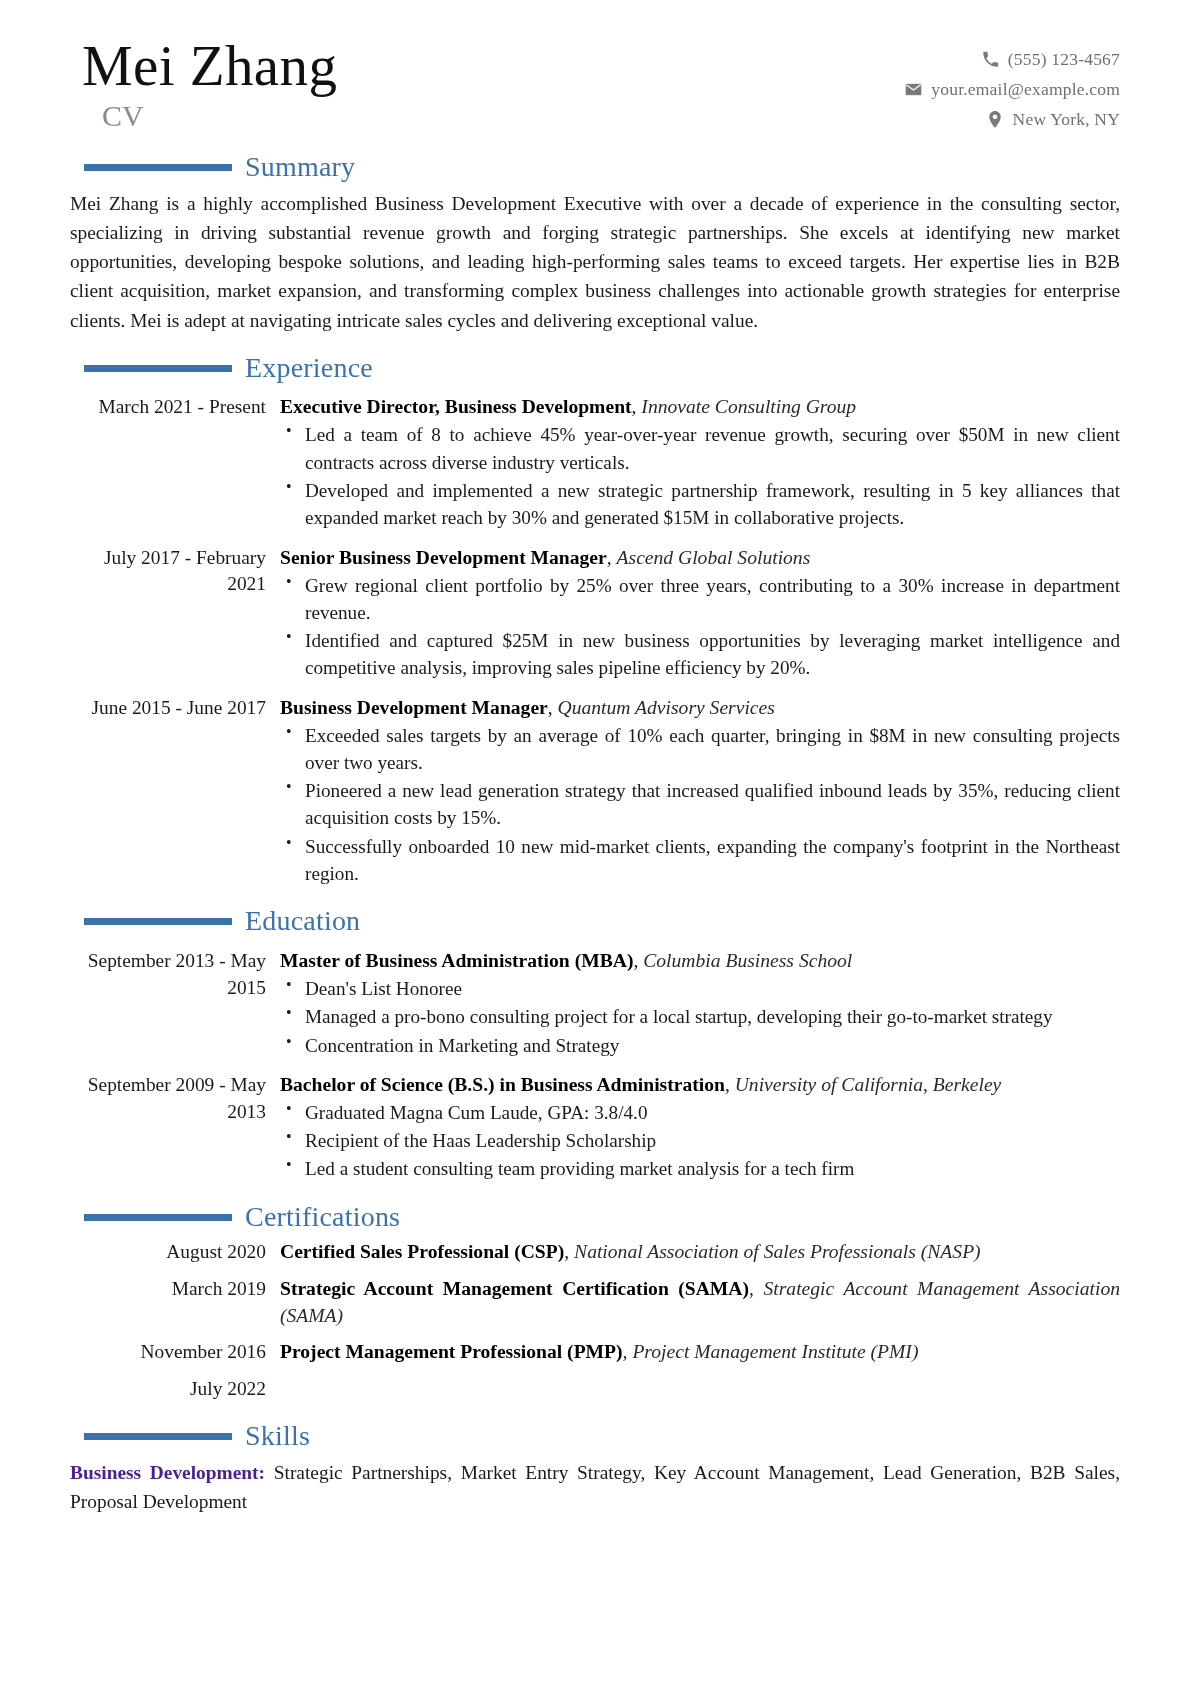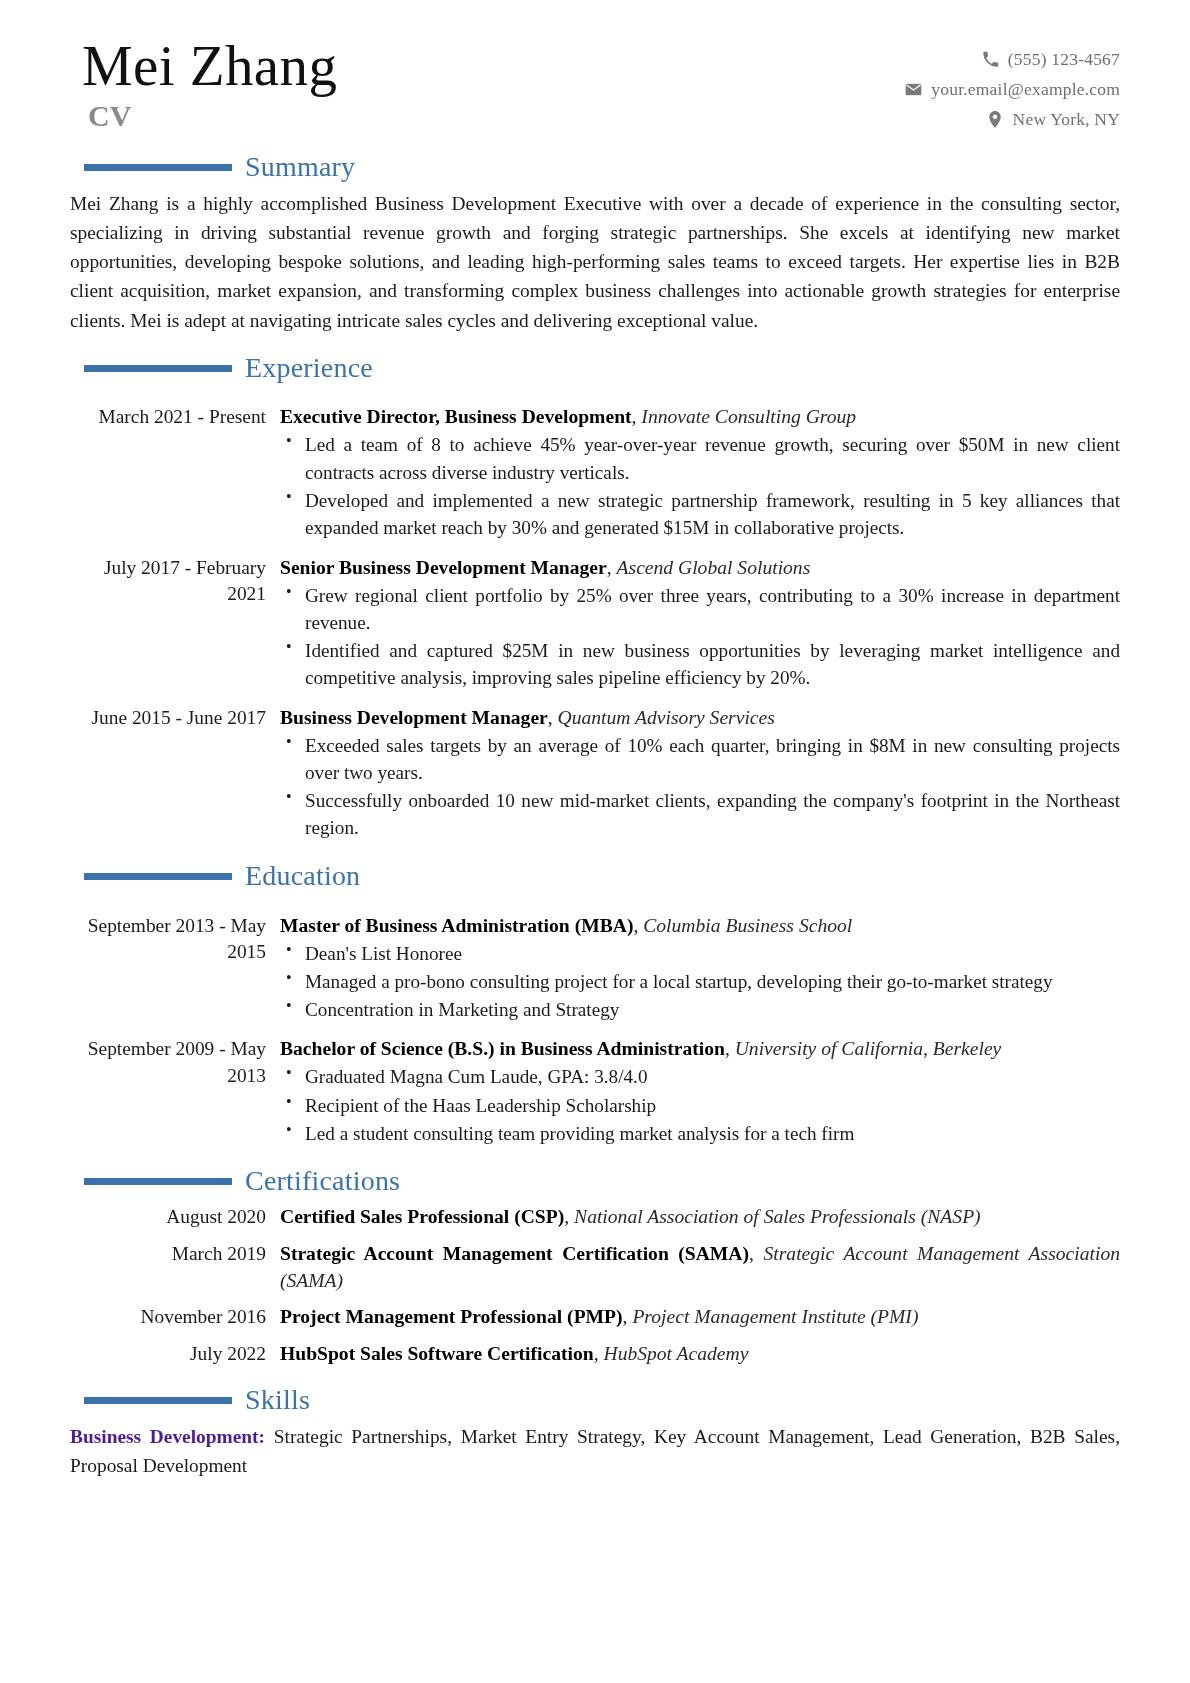--- a/index.html
+++ b/index.html
@@ -37,22 +37,22 @@
     line-height: 1.02;
     font-weight: normal;
     letter-spacing: 0.4px;
     color: #111111;
     margin: 0;
   }
   .tagline {
     font-size: 30px;
     color: #8a8a8a;
     line-height: 1.1;
-    margin: 4px 0 0 6px;
-    font-weight: bold;
+    margin: 4px 0 0 20px;
+    font-weight: normal;
   }
   .contact {
     text-align: right;
     padding-top: 10px;
     font-size: 17.5px;
     color: #6f6f6f;
     line-height: 1.72;
   }
   .contact-row {
     display: flex;
@@ -105,21 +105,21 @@
     color: #1a1a1a;
   }
 
   
   .entry {
     display: grid;
     grid-template-columns: 196px 1fr;
     column-gap: 14px;
     margin-top: 11px;
   }
-  .entry:first-child { margin-top: 20px; }
+  .entry:first-child { margin-top: 10px; }
   .entry-date {
     text-align: right;
     font-size: 19.4px;
     line-height: 1.38;
     color: #1a1a1a;
     padding-top: 1px;
   }
   .entry-body { min-width: 0; }
   .entry-title {
     font-size: 19.6px;
@@ -255,20 +255,21 @@
         </ul>
       </div>
     </div>
 
     <div class="entry">
       <div class="entry-date">June 2015 - June 2017</div>
       <div class="entry-body">
         <div class="entry-title"><span class="role">Business Development Manager</span><span>, </span><span class="org">Quantum Advisory Services</span></div>
         <ul class="bullets">
           <li>Exceeded sales targets by an average of 10% each quarter, bringing in $8M in new consulting projects over two years.</li>
+          <li>Pioneered a new lead generation strategy that increased qualified inbound leads by 35%, reducing client acquisition costs by 15%.</li>
           <li>Successfully onboarded 10 new mid-market clients, expanding the company's footprint in the Northeast region.</li>
         </ul>
       </div>
     </div>
 
   </div>
 
   <div class="section-head">
     <span class="section-rule"></span>
     <span class="section-title">Education</span>
@@ -323,23 +324,20 @@
 
     <div class="entry cert-entry">
       <div class="entry-date">November 2016</div>
       <div class="entry-body">
         <div class="entry-title"><span class="role">Project Management Professional (PMP)</span><span>, </span><span class="org">Project Management Institute (PMI)</span></div>
       </div>
     </div>
 
     <div class="entry cert-entry">
       <div class="entry-date">July 2022</div>
-      <div class="entry-body">
-        <div class="entry-title"><span class="role">HubSpot Sales Software Certification</span><span>, </span><span class="org">HubSpot Academy</span></div>
-      </div>
     </div>
 
   </div>
 
   <div class="section-head">
     <span class="section-rule"></span>
     <span class="section-title">Skills</span>
   </div>
   <div>
     <p class="skills-block"><span class="skill-cat">Business Development:</span><span> </span><span>Strategic Partnerships, Market Entry Strategy, Key Account Management, Lead Generation, B2B Sales, Proposal Development</span></p>

